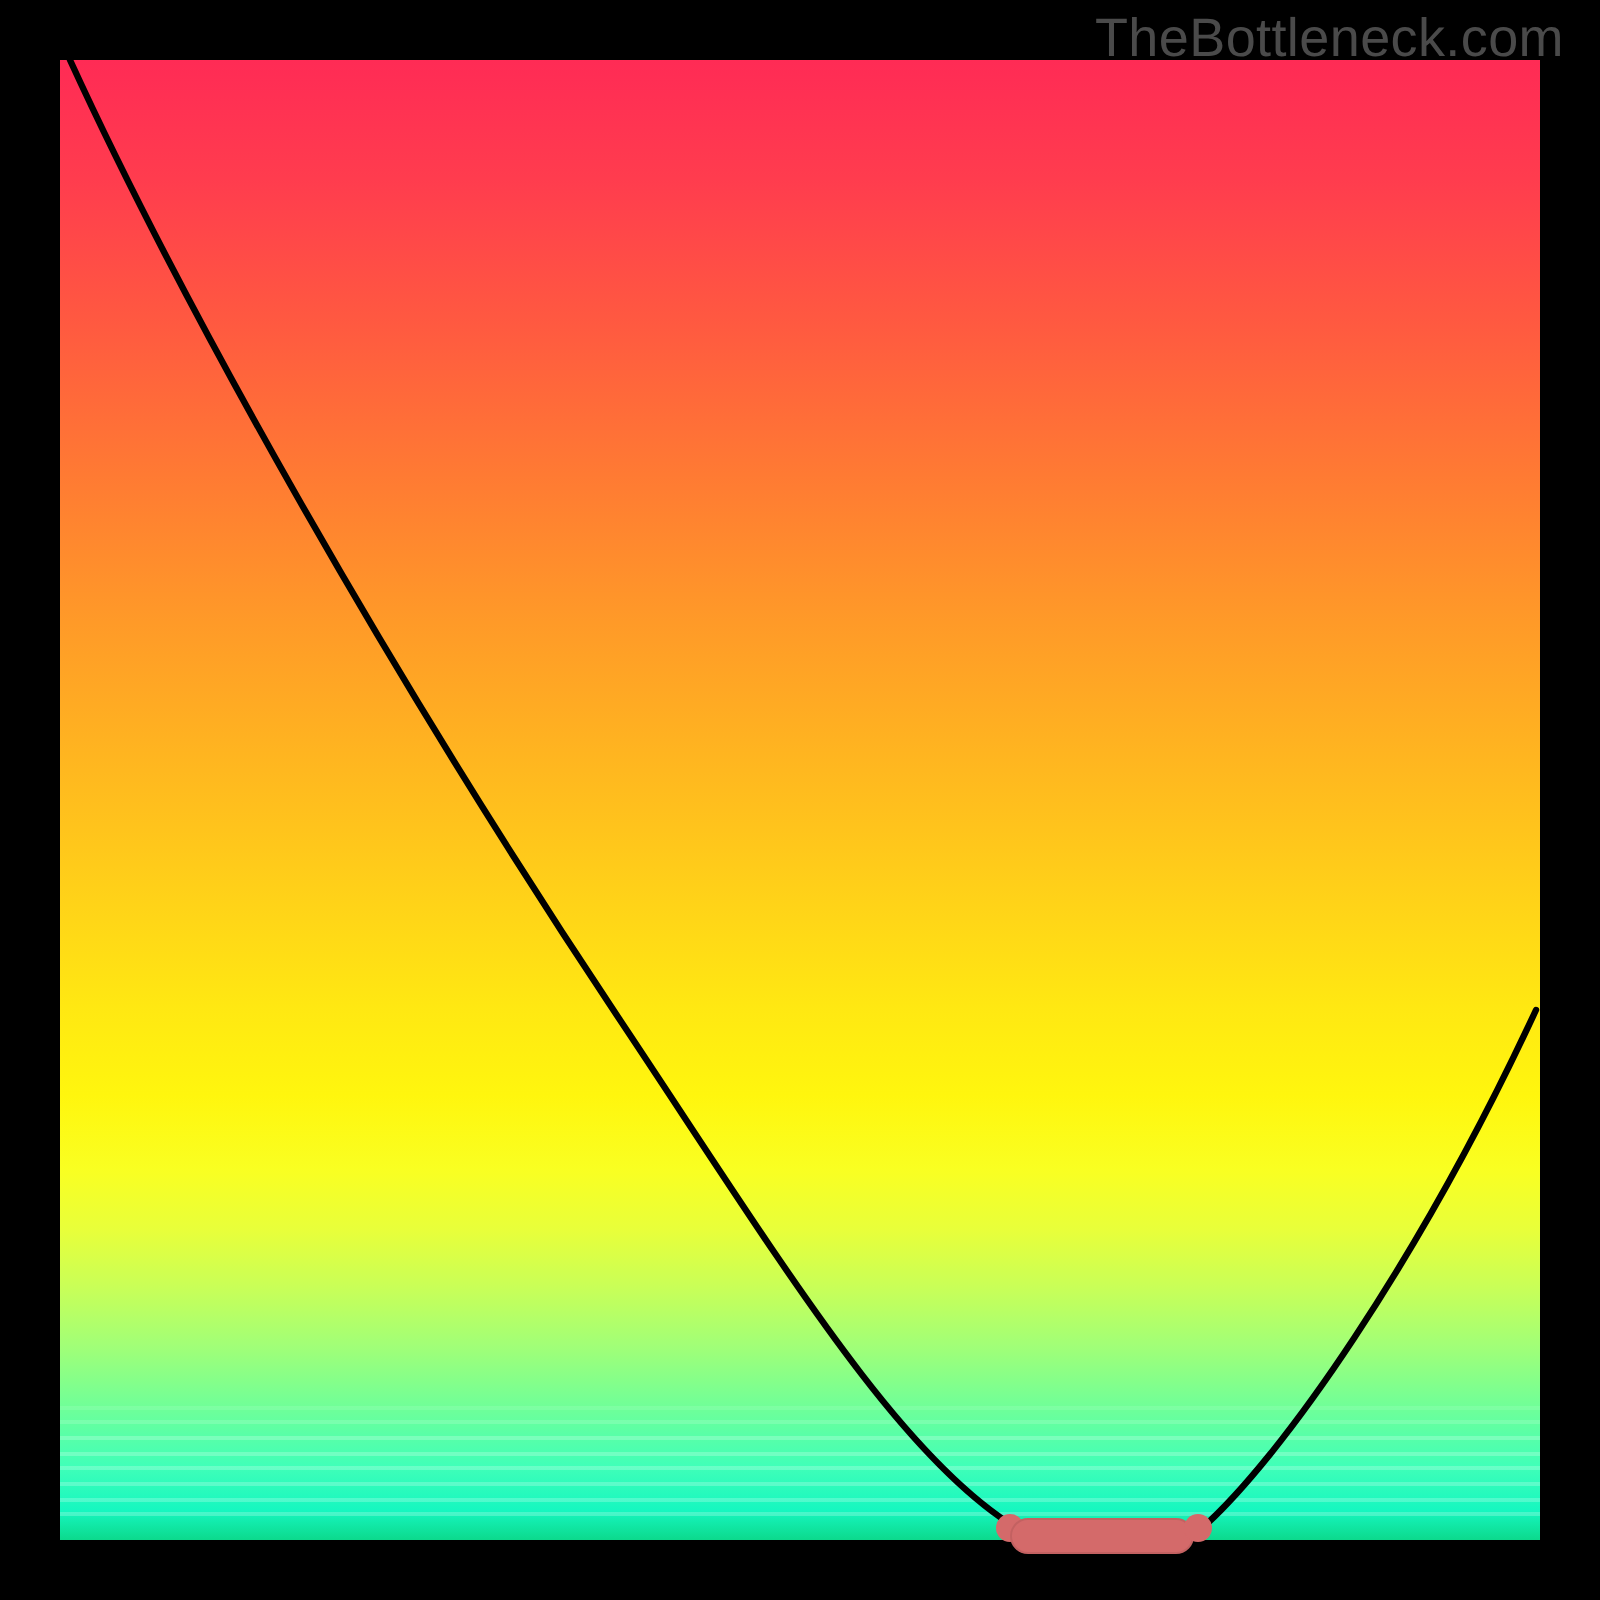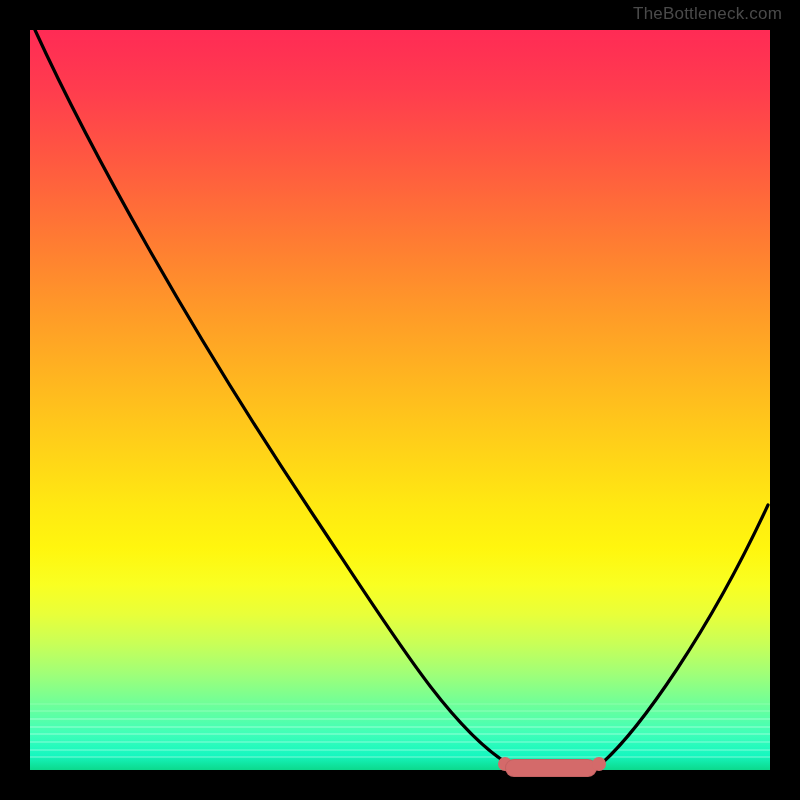--- a/index.html
+++ b/index.html
@@ -1,17 +1,17 @@
 <!DOCTYPE html>
 <html><head>
 <meta charset="utf-8">
 <style>
 body{margin:0;padding:0;background:#000;width:800px;height:800px;overflow:hidden;font-family:Arial,sans-serif}
 .container{position:relative;width:800px;height:800px;background:#000}
-.watermark{position:absolute;top:4px;right:18px;color:#4a4a4a;font-size:17px;font-weight:500;letter-spacing:0.2px}
+.watermark{position:absolute;top:4px;right:18px;color:#4a4a4a;font-size:27px;font-weight:500;letter-spacing:0.2px}
 .plot-area{position:absolute;left:30px;top:30px;width:740px;height:740px;background:linear-gradient(to bottom,
  #ff2b55 0%,
  #ff3c4e 8%,
  #ff5a40 18%,
  #ff7a33 28%,
  #ff9a28 38%,
  #ffb81f 48%,
  #ffd318 57%,
  #ffe812 64%,
  #fff60e 70%,

